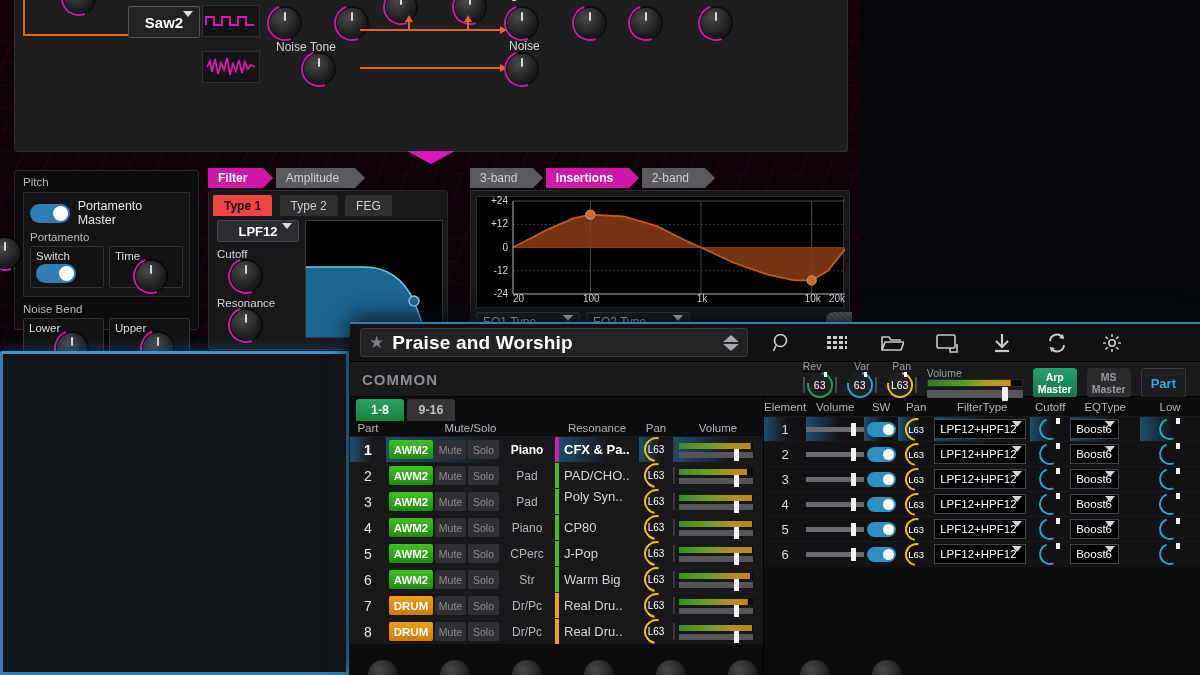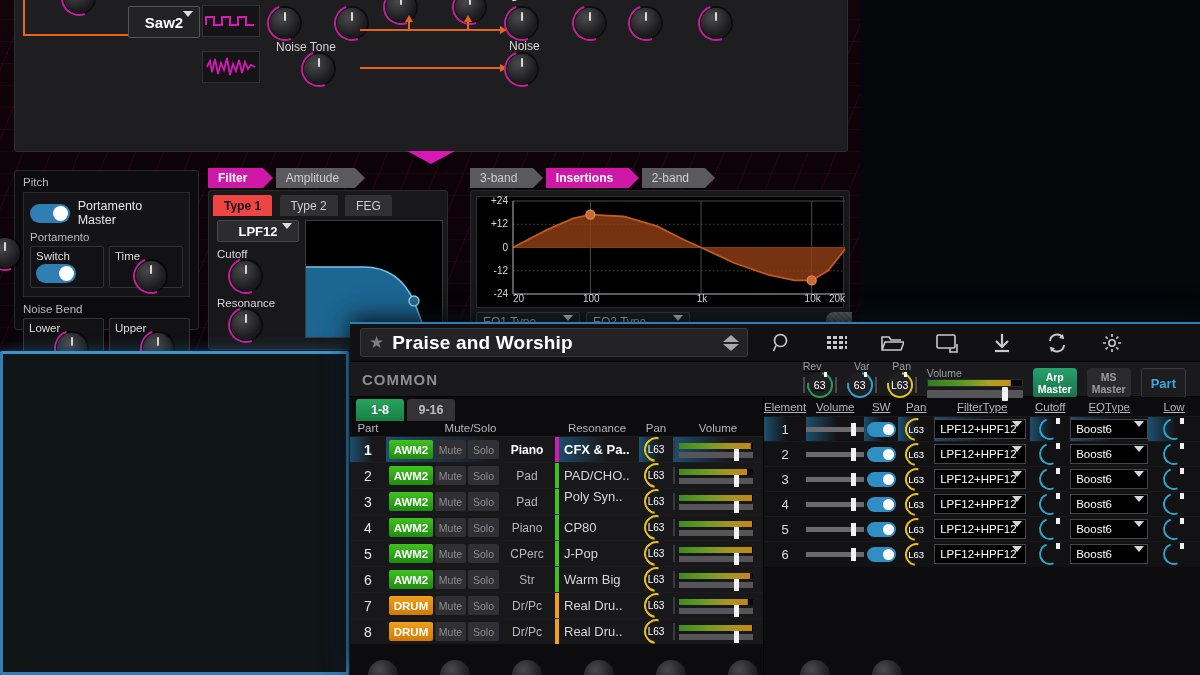--- a/index.html
+++ b/index.html
@@ -174,33 +174,33 @@
     border-top-color:#e8c21a;border-left-color:#e8c21a;transform:rotate(-35deg);}
   .pan-knob span{position:absolute;inset:0;display:flex;align-items:center;justify-content:center;
     font-size:10px;color:#fff;}
   .rowmeter{height:6px;background:#0a0a0a;
     background-image:linear-gradient(90deg,#3e8a22,#6e9c22 40%,#a89420 70%,#c4851c);
     background-repeat:no-repeat;}
   .rowslider{height:6px;background:#55555a;position:relative;margin-top:3px;}
   .rowslider i{position:absolute;top:-3px;width:5px;height:12px;background:#f2f2f2;}
 
   .rightcol{flex:1;background:#0c0c0e;padding-top:2px;}
-  .etable th{font-size:11.5px;color:#b4b4b8;font-weight:normal;padding:2px 0 3px;text-decoration:underline;}
+  .etable th{font-size:11.5px;color:#b4b4b8;font-weight:normal;padding:2px 0 3px;}
   .etable td{height:25px;border-top:1px solid #1a1a1d;background:#121214;padding:0;}
   .etable tr.sel td{background:linear-gradient(90deg,#1d4f6e,#121214 55%);}
   .enum{width:36px;text-align:center;color:#dcdce0;font-size:13px;}
   .eslider{width:58px;height:5px;background:#6a6a6e;position:relative;margin:0 auto;}
   .eslider i{position:absolute;top:-4px;right:8px;width:5px;height:13px;background:#f2f2f2;}
   .swtoggle{width:29px;height:15px;border-radius:8px;background:#2f8fc4;position:relative;margin:0 auto;}
   .swtoggle::after{content:'';position:absolute;right:2px;top:2px;width:11px;height:11px;border-radius:50%;background:#fff;}
   .ftsel{width:92px;height:20px;background:#000;border:1px solid #44444a;color:#fff;font-size:11.5px;
     display:flex;align-items:center;padding-left:5px;position:relative;}
   .ftsel .cv{position:absolute;right:3px;top:1px;width:0;height:0;
     border-left:5px solid transparent;border-right:5px solid transparent;border-top:6px solid #d6d6da;}
-  .eqsel{width:78px;height:20px;background:#000;border:1px solid #44444a;color:#fff;font-size:11.5px;
+  .eqsel{width:49px;height:20px;background:#000;border:1px solid #44444a;color:#fff;font-size:11.5px;
     display:flex;align-items:center;padding-left:5px;position:relative;}
   .eqsel .cv{position:absolute;right:3px;top:1px;width:0;height:0;
     border-left:5px solid transparent;border-right:5px solid transparent;border-top:6px solid #d6d6da;}
   .cknob2{position:relative;width:22px;height:22px;margin:0 auto;}
   .cknob2 .arc{position:absolute;inset:0;border-radius:50%;border:2px solid transparent;
     border-left-color:#2aa5c8;border-bottom-color:#2aa5c8;transform:rotate(25deg);}
   .cknob2 .tick{position:absolute;right:1px;top:0px;width:4px;height:6px;background:#f0f0f0;}
   .botknobs{position:absolute;left:350px;top:660px;width:850px;height:15px;display:flex;gap:42px;padding-left:18px;}
   .botknobs .bk{width:30px;height:30px;border-radius:50%;
     background:radial-gradient(circle at 38% 32%,#4a4a4d,#1a1a1c 68%);}

